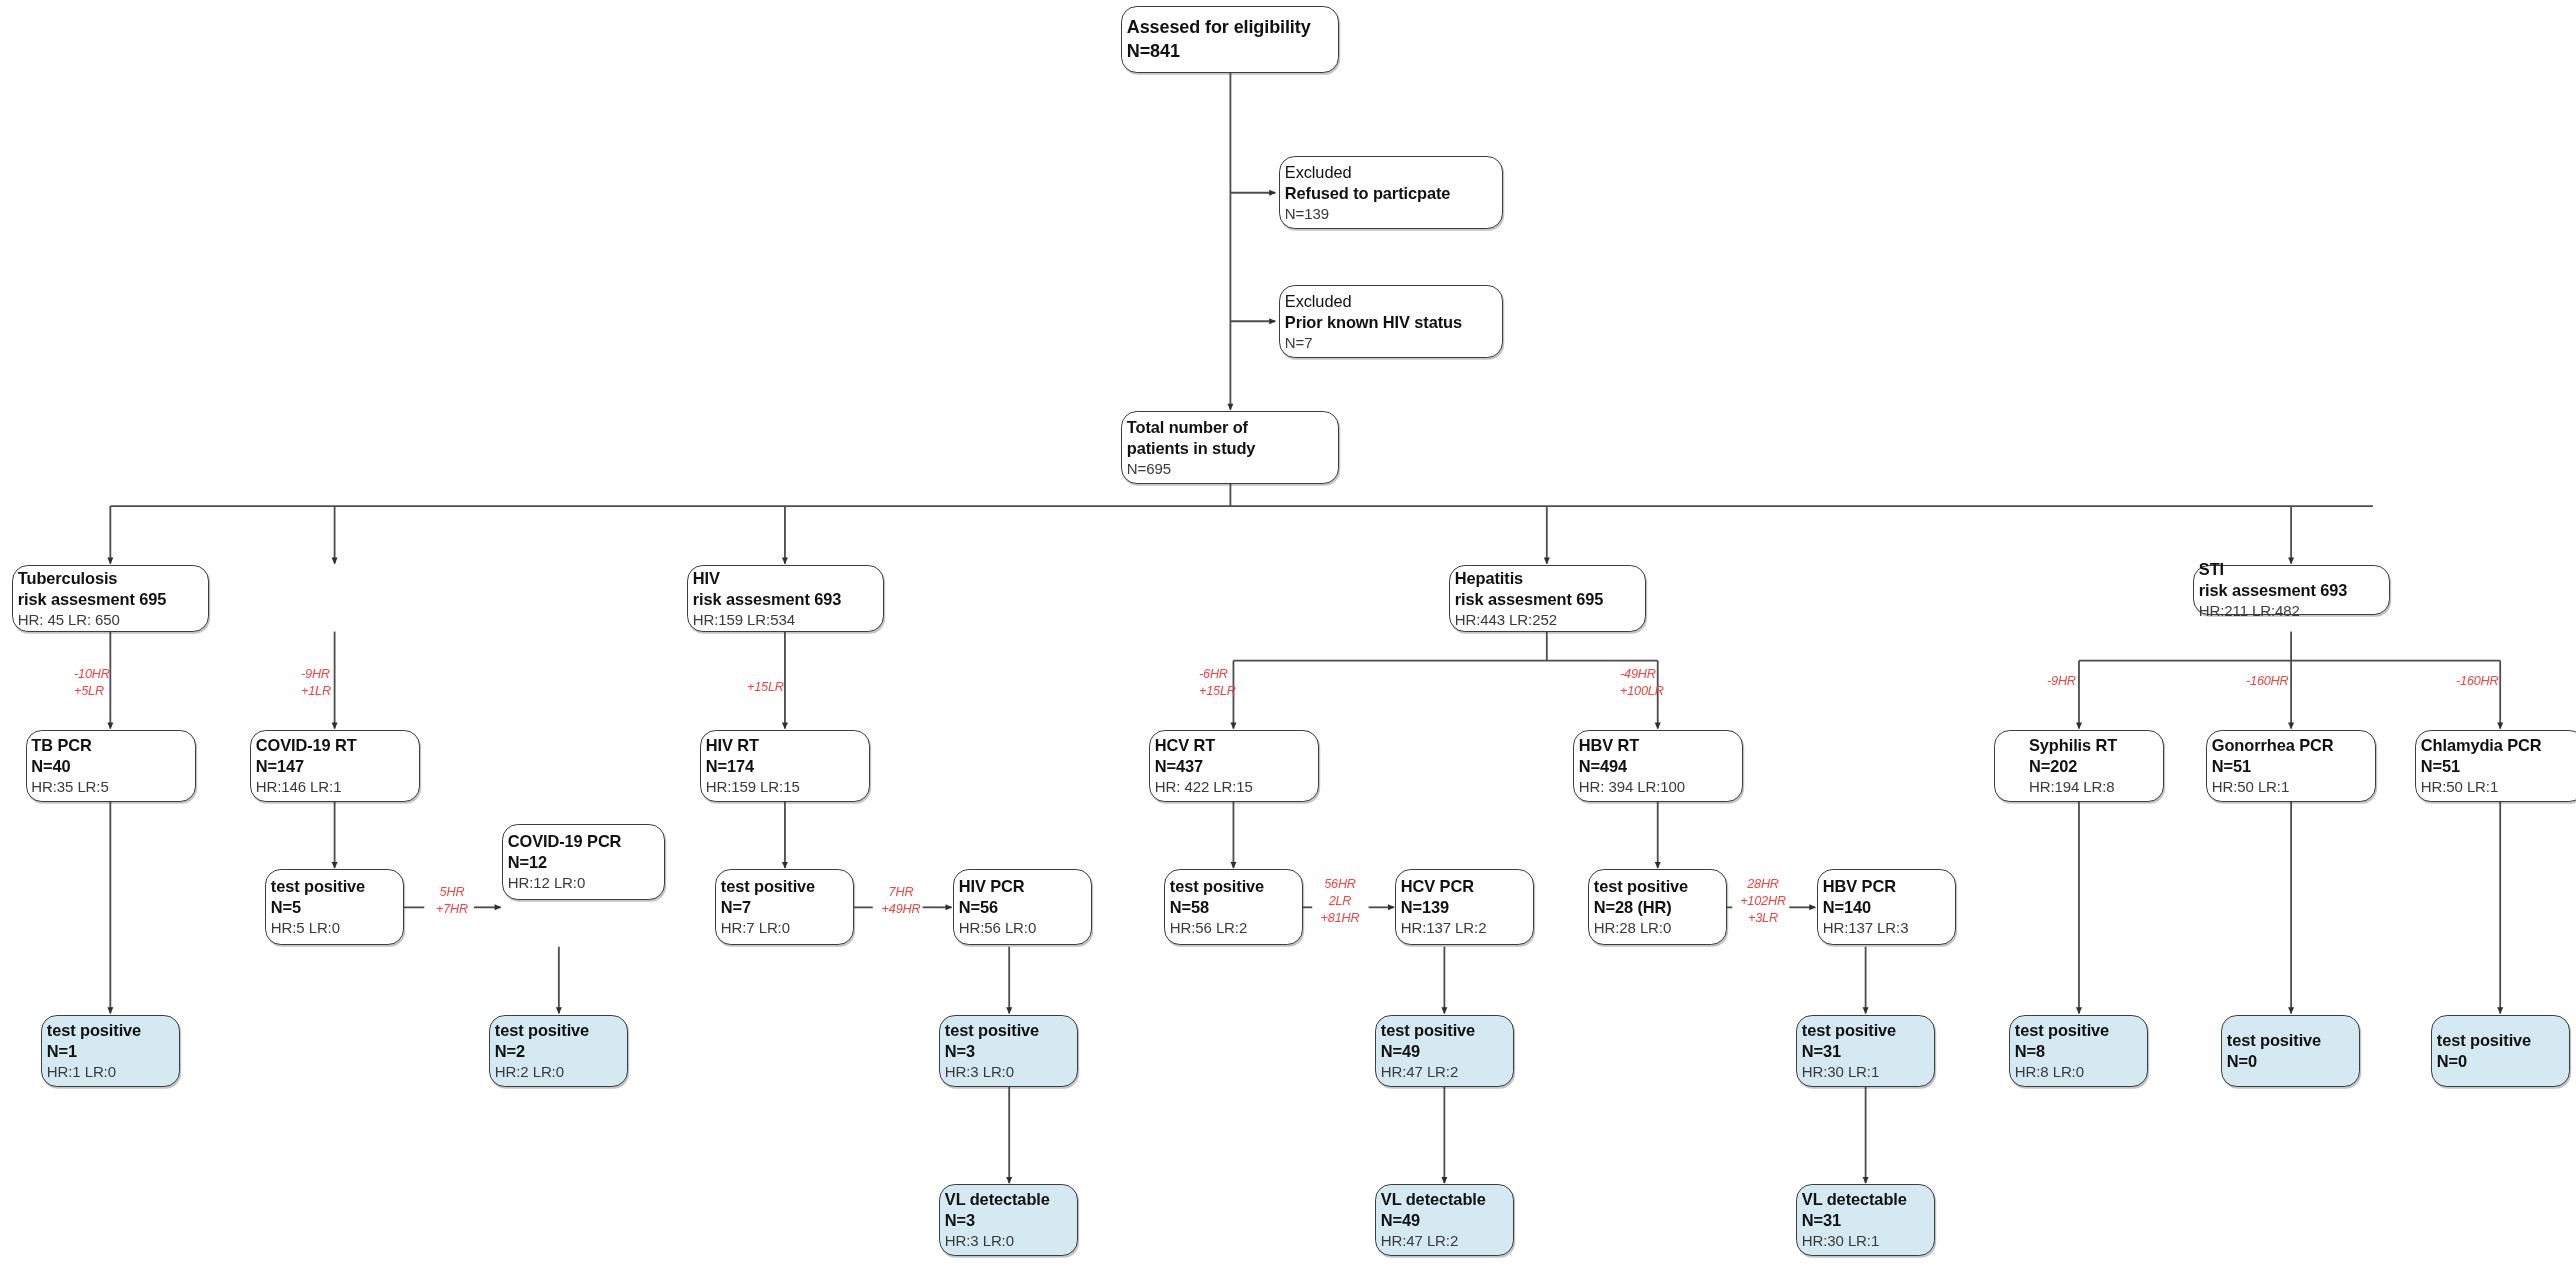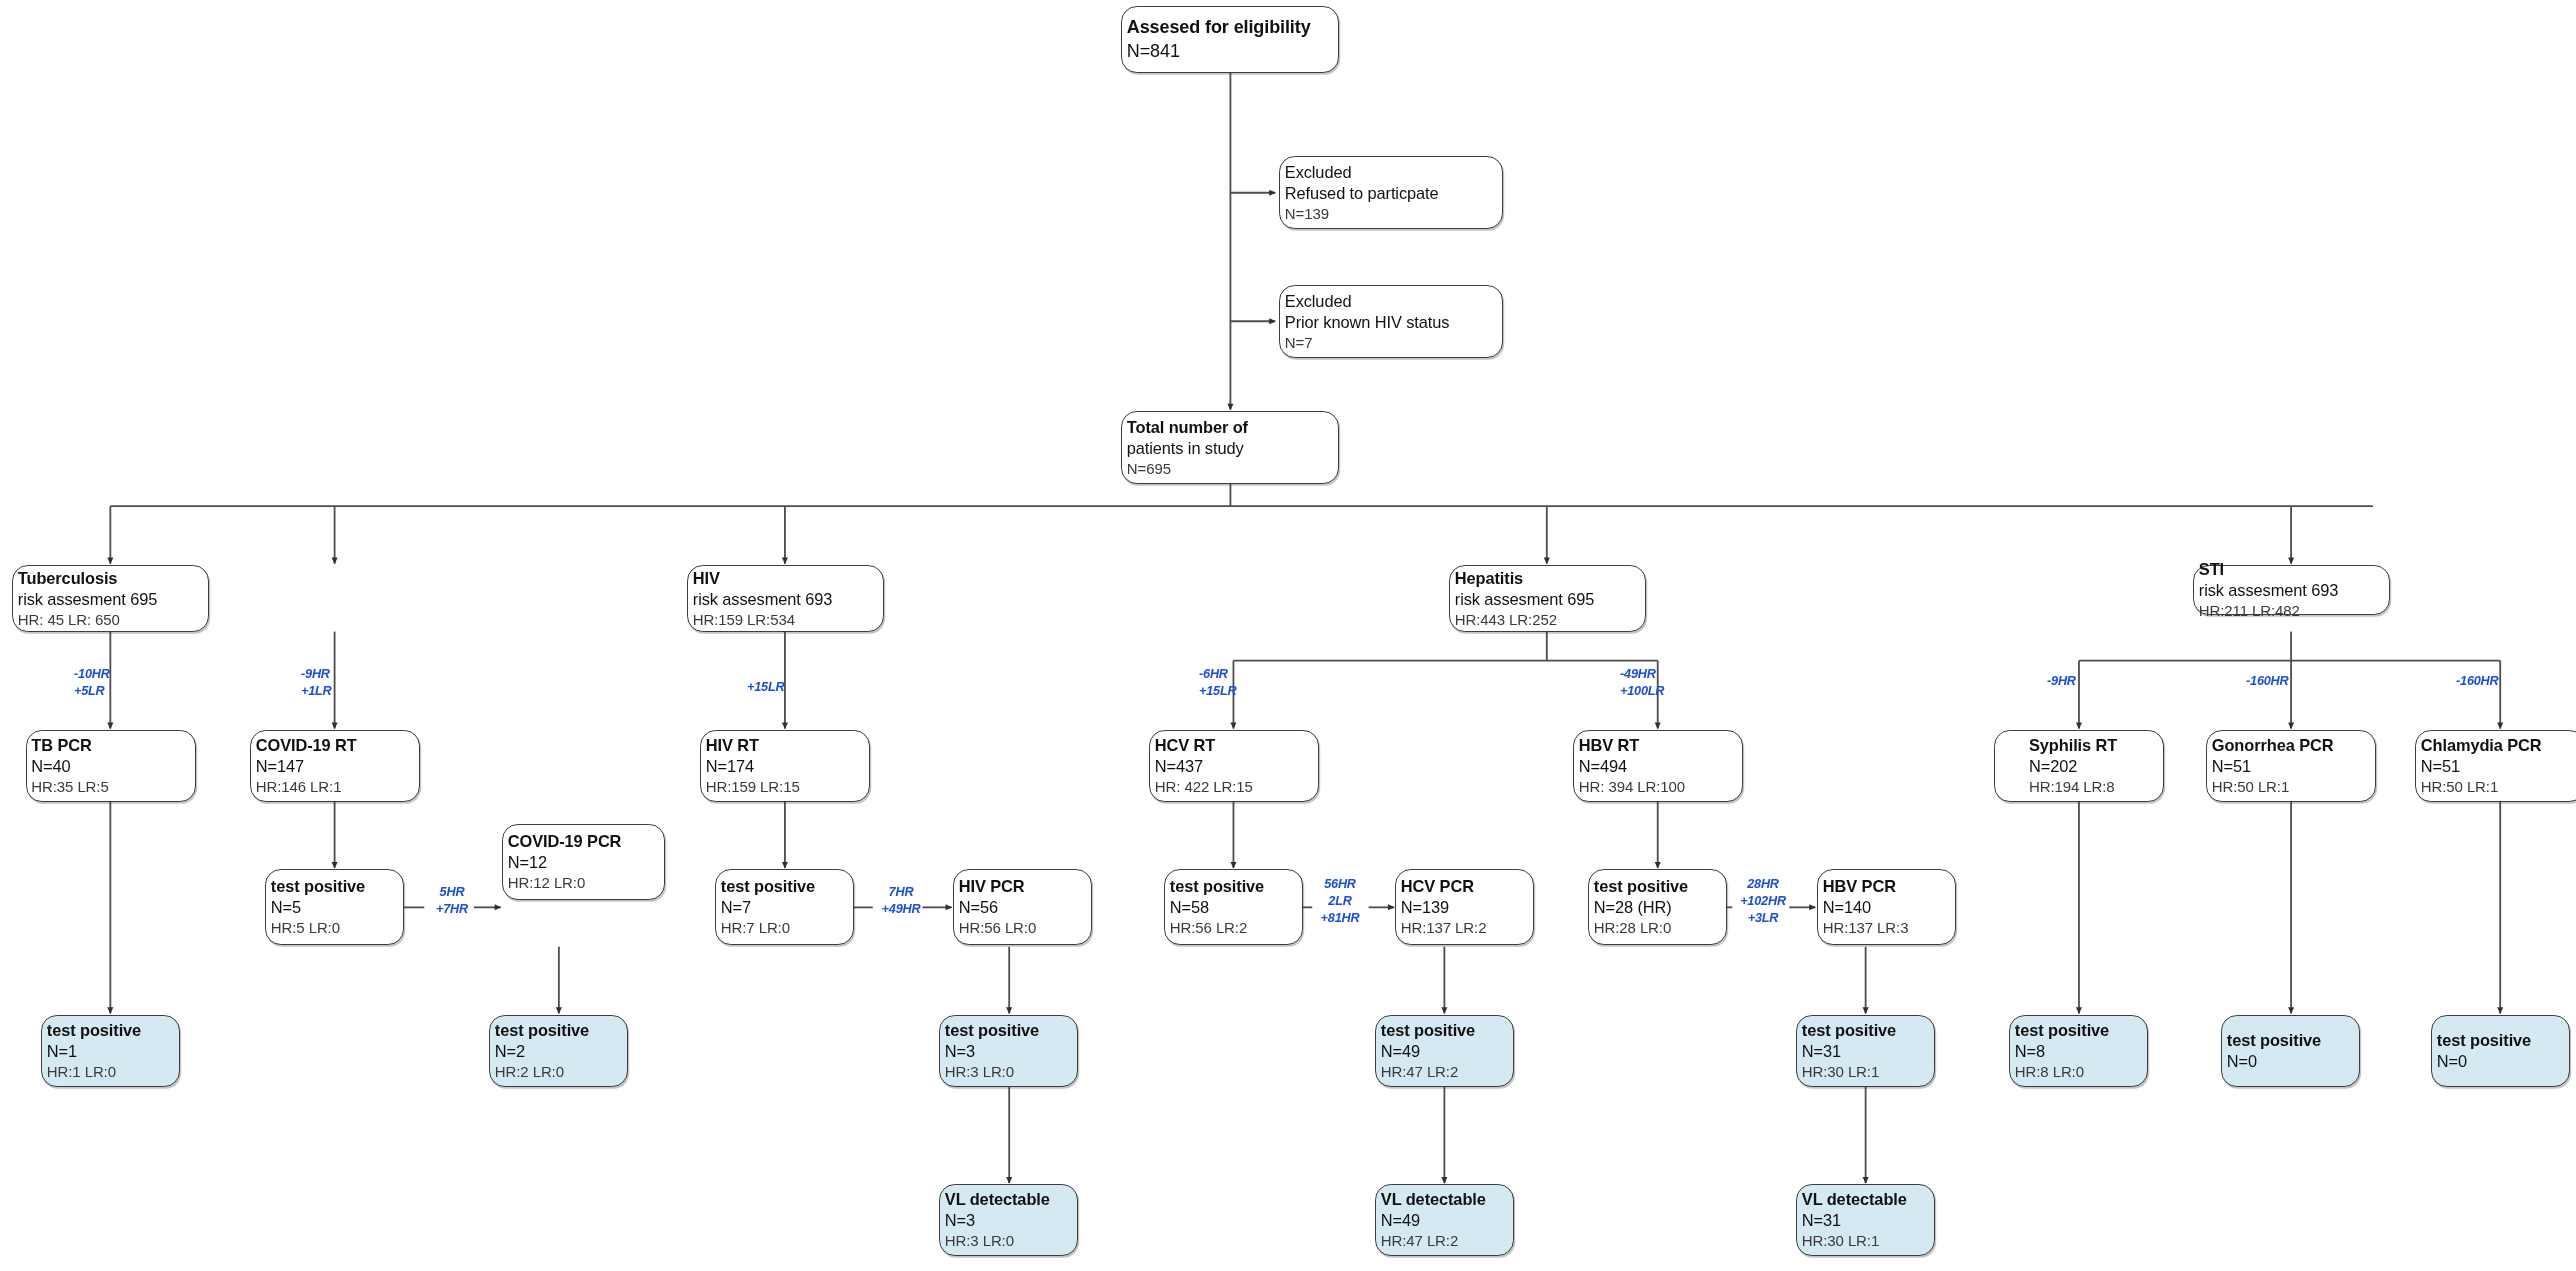--- a/index.html
+++ b/index.html
@@ -22,32 +22,32 @@
     display:flex;
     flex-direction:column;
     align-items:flex-start;
     justify-content:center;
     text-align:center;
     color:#111111;
     padding:3.6px 4.8px;
   }
   .node.blue{background:#d4e9f2;}
   .node .l1{font-size:18px;font-weight:600;line-height:1.28;letter-spacing:-0.1px;}
-  .node .l2{font-size:18px;font-weight:400;line-height:1.28;letter-spacing:-0.1px;}
+  .node .l2{font-size:18px;font-weight:700;line-height:1.28;letter-spacing:-0.1px;}
   .node .l3{font-size:17px;font-weight:400;line-height:1.28;color:#3a3a3a;letter-spacing:-0.1px;}
   .node.small .l1,.node.small .l2{font-size:16.4px;}
   .node.small .l3{font-size:15px;}
   .node.plain .l1{font-weight:400;}
 
   .edgelabel{
     position:absolute;
     font-size:12.7px;
     font-style:italic;
-    font-weight:700;
-    color:#1d4ed8;
+    font-weight:400;
+    color:#ef4444;
     line-height:1.35;
     white-space:nowrap;
     letter-spacing:-0.2px;
   }
   .edgelabel.ctr{transform:translateX(-50%);text-align:center;}
 </style>
 </head>
 <body>
 
 <div id="stage">

